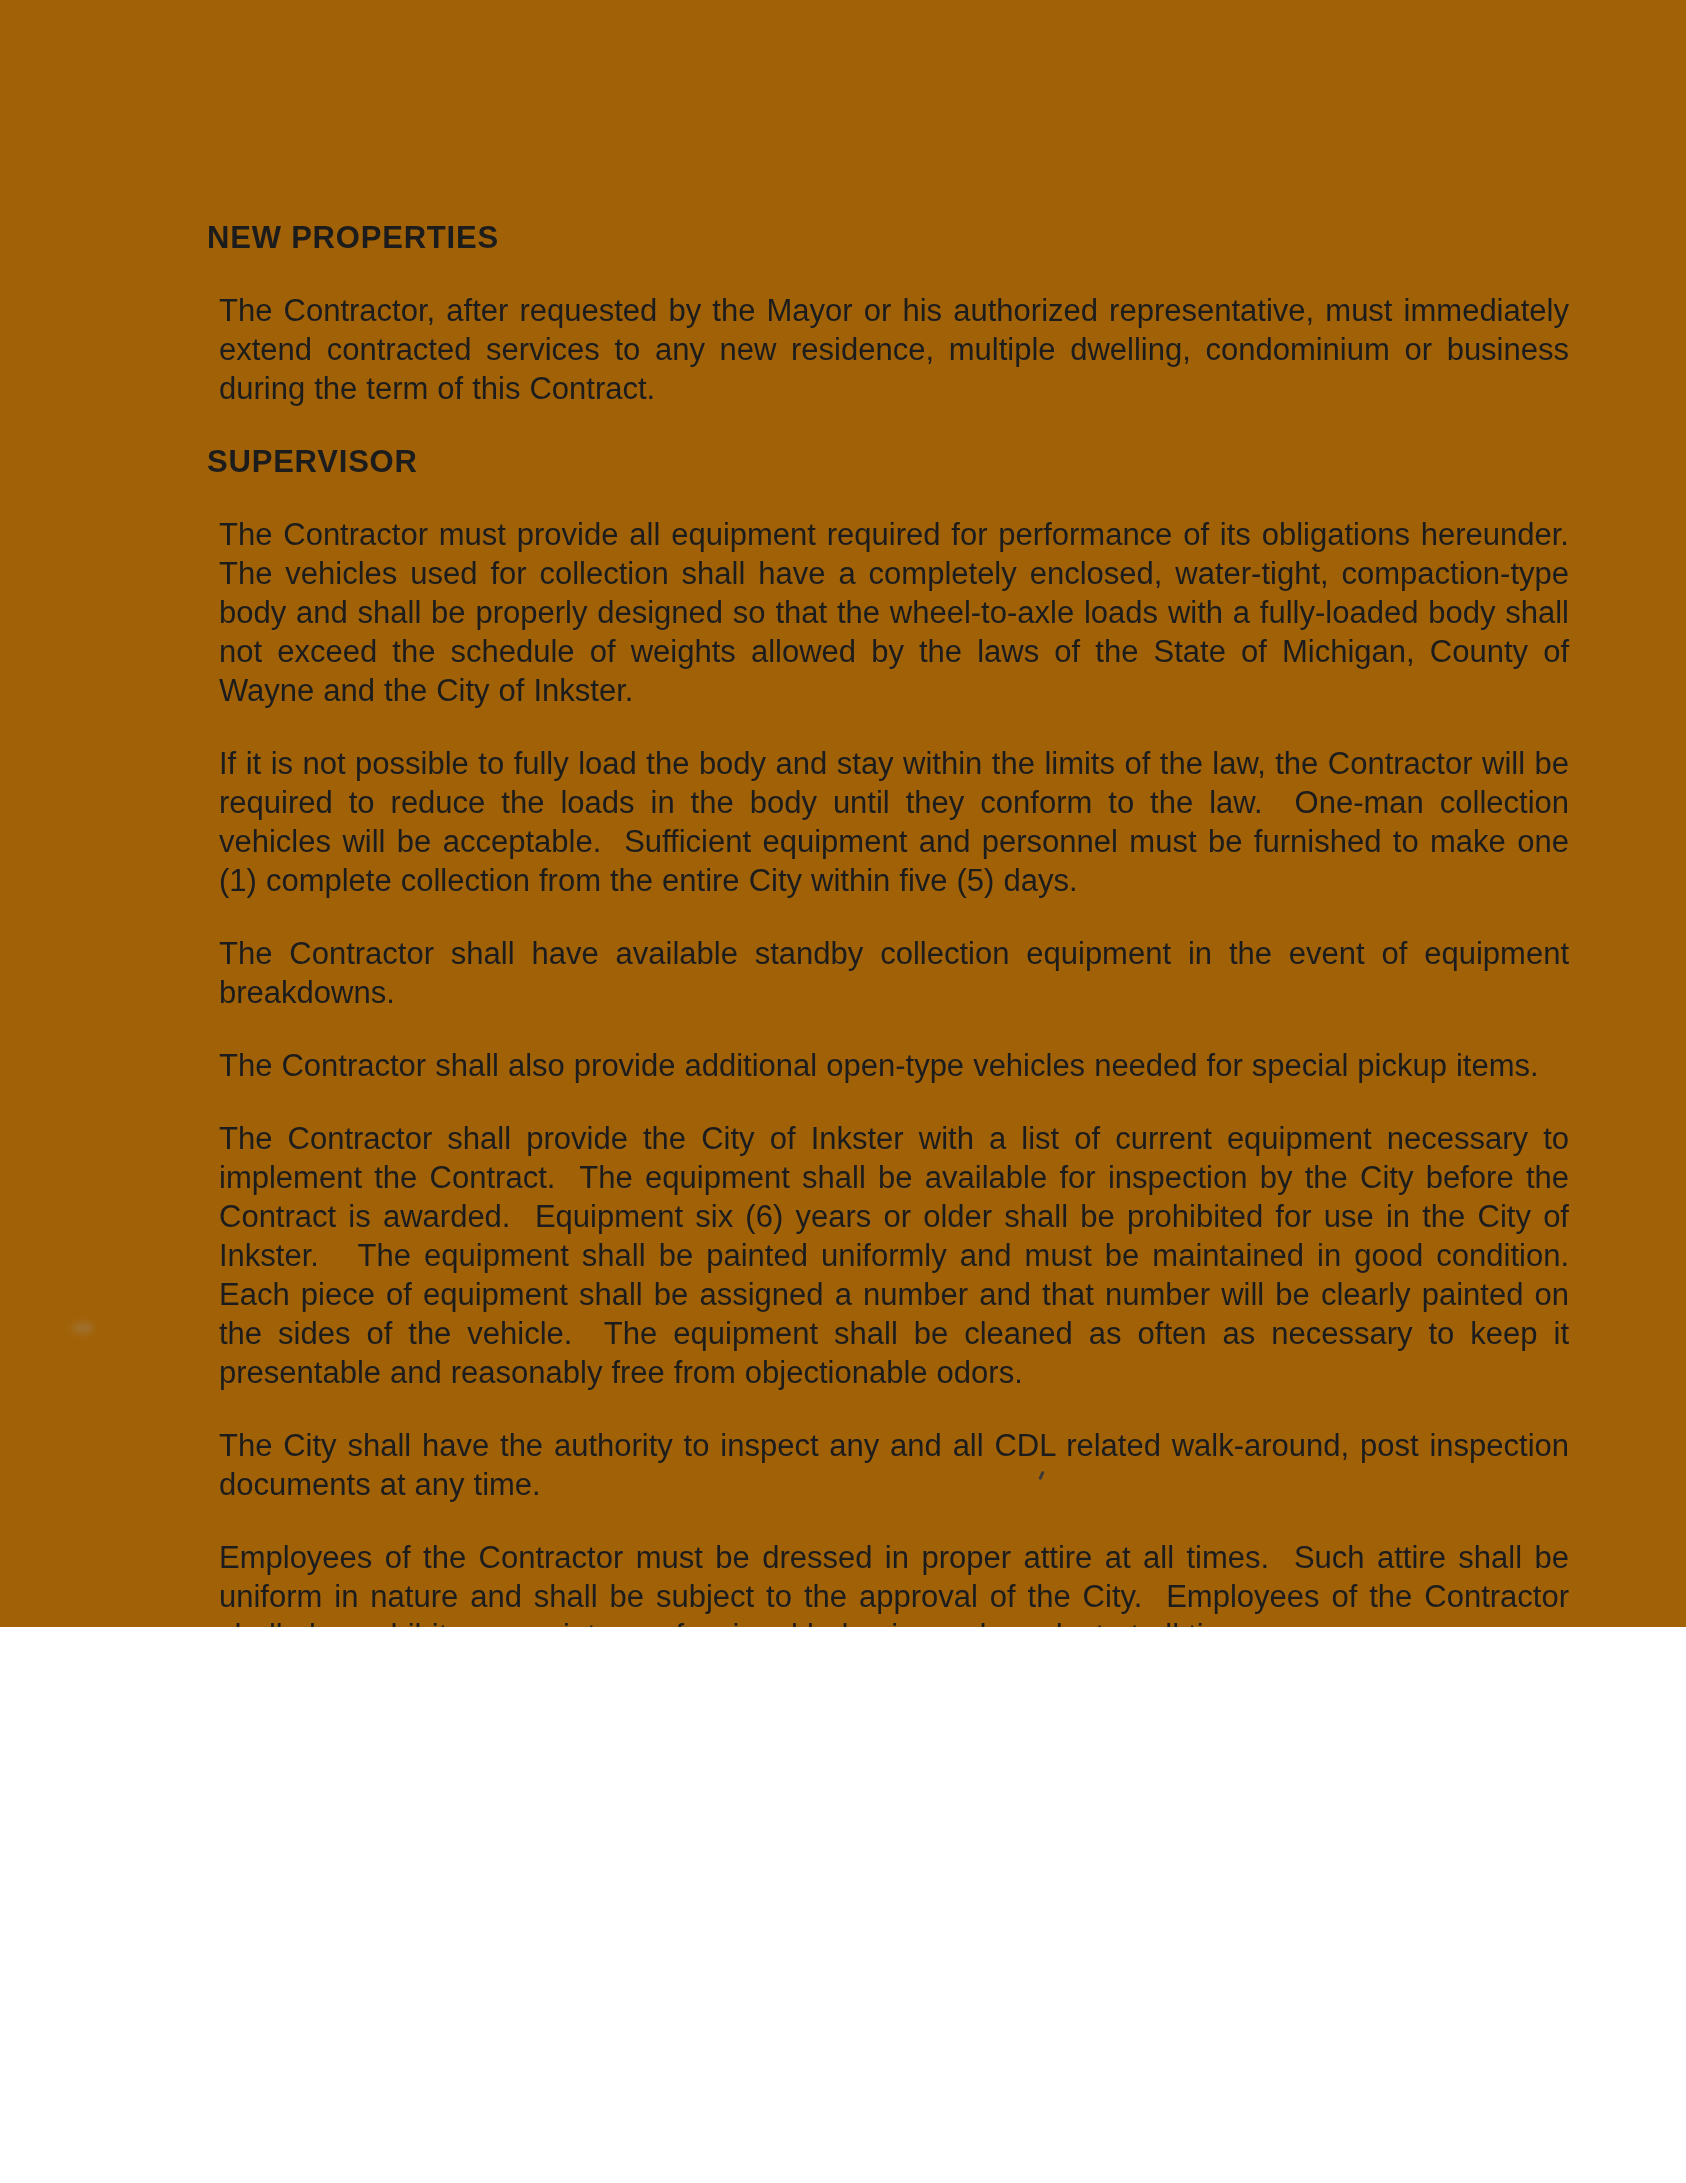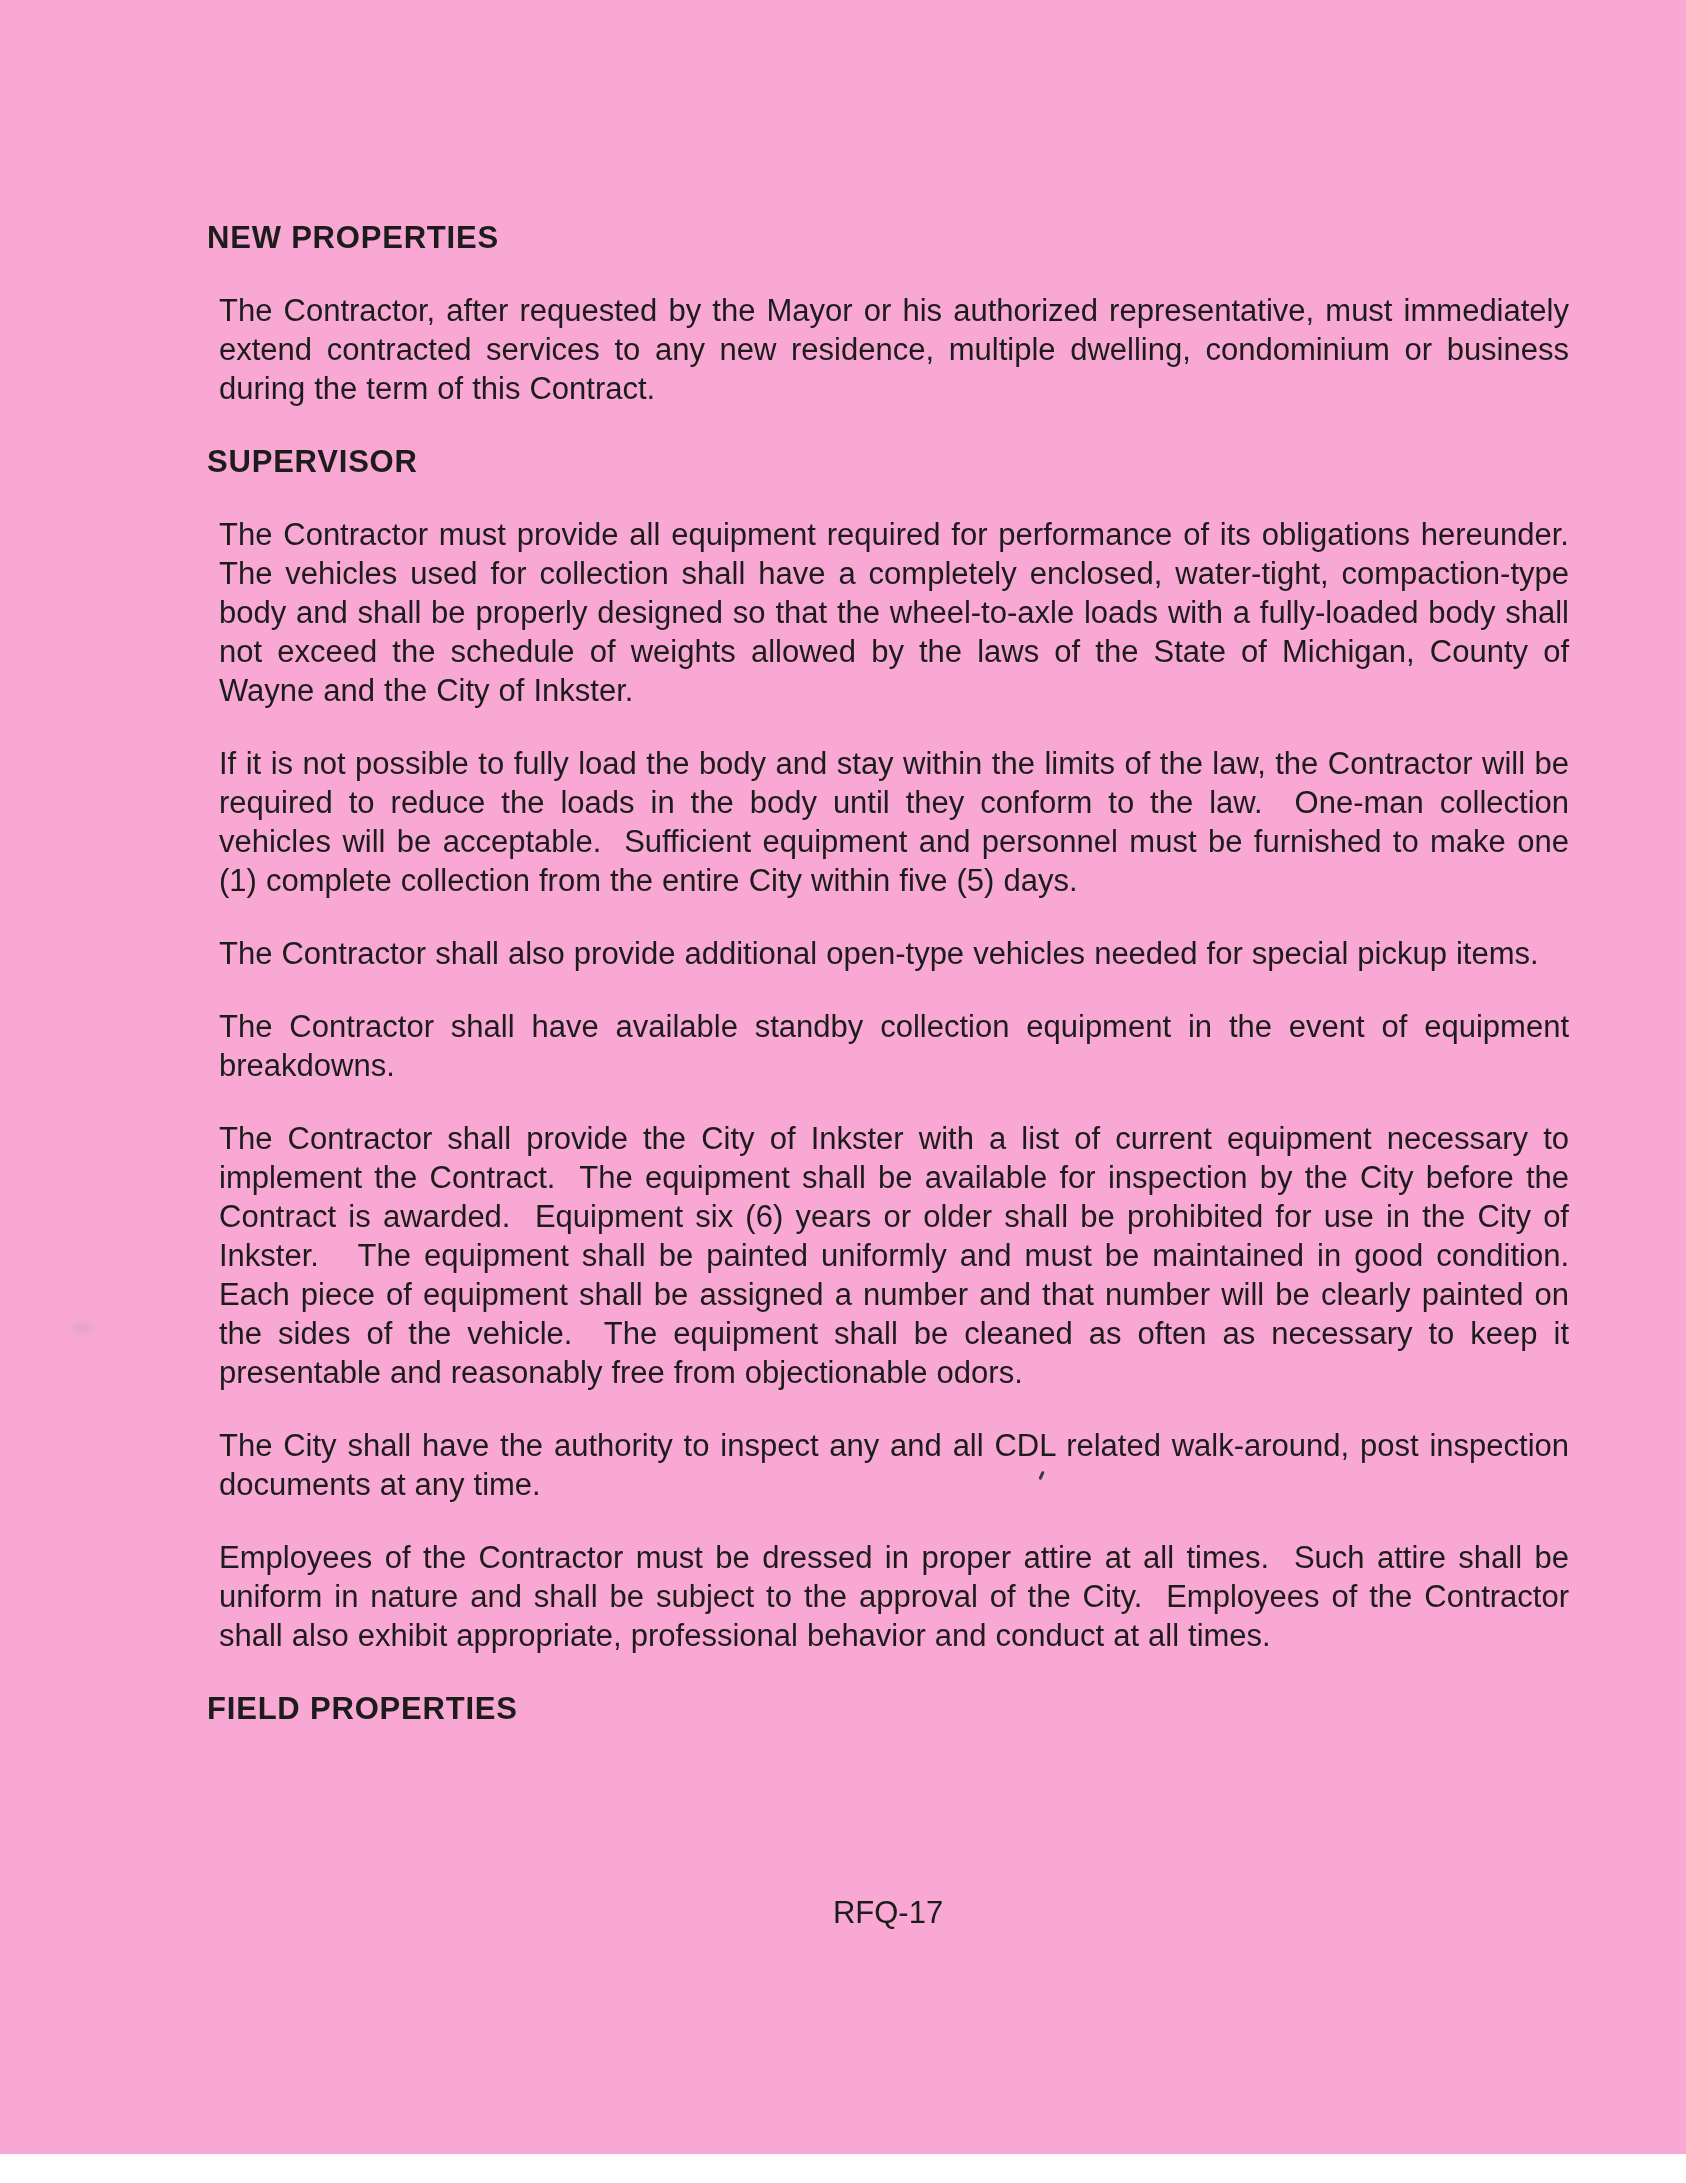--- a/index.html
+++ b/index.html
@@ -3,22 +3,22 @@
 <meta charset="utf-8">
 <style>
   html, body {
     margin: 0;
     padding: 0;
     background: #ffffff;
   }
   .page {
     position: relative;
     width: 1687px;
-    height: 2154px;
-    background: #f9a8d4;
+    height: 1627px;
+    background: #a16207;
     overflow: hidden;
     font-family: "Liberation Sans", sans-serif;
     color: #1c1c1c;
   }
   .content {
     position: absolute;
     left: 207px;
     top: 218px;
     width: 1362px;
   }
@@ -81,23 +81,23 @@
     <h2 class="section-heading">NEW PROPERTIES</h2>
 
     <p class="body-paragraph">The Contractor, after requested by the Mayor or his authorized representative, must immediately extend contracted services to any new residence, multiple dwelling, condominium or business during the term of this Contract.</p>
 
     <h2 class="section-heading">SUPERVISOR</h2>
 
     <p class="body-paragraph">The Contractor must provide all equipment required for performance of its obligations hereunder.  The vehicles used for collection shall have a completely enclosed, water-tight, compaction-type body and shall be properly designed so that the wheel-to-axle loads with a fully-loaded body shall not exceed the schedule of weights allowed by the laws of the State of Michigan, County of Wayne and the City of Inkster.</p>
 
     <p class="body-paragraph">If it is not possible to fully load the body and stay within the limits of the law, the Contractor will be required to reduce the loads in the body until they conform to the law.  One-man collection vehicles will be acceptable.  Sufficient equipment and personnel must be furnished to make one (1) complete collection from the entire City within five (5) days.</p>
 
+    <p class="body-paragraph">The Contractor shall have available standby collection equipment in the event of equipment breakdowns.</p>
+
     <p class="body-paragraph">The Contractor shall also provide additional open-type vehicles needed for special pickup items.</p>
-
-    <p class="body-paragraph">The Contractor shall have available standby collection equipment in the event of equipment breakdowns.</p>
 
     <p class="body-paragraph">The Contractor shall provide the City of Inkster with a list of current equipment necessary to implement the Contract.  The equipment shall be available for inspection by the City before the Contract is awarded.  Equipment six (6) years or older shall be prohibited for use in the City of Inkster.   The equipment shall be painted uniformly and must be maintained in good condition.  Each piece of equipment shall be assigned a number and that number will be clearly painted on the sides of the vehicle.  The equipment shall be cleaned as often as necessary to keep it presentable and reasonably free from objectionable odors.</p>
 
     <p class="body-paragraph">The City shall have the authority to inspect any and all CDL related walk-around, post inspection documents at any time.</p>
 
     <p class="body-paragraph">Employees of the Contractor must be dressed in proper attire at all times.  Such attire shall be uniform in nature and shall be subject to the approval of the City.  Employees of the Contractor shall also exhibit appropriate, professional behavior and conduct at all times.</p>
 
 
     <h2 class="section-heading">FIELD PROPERTIES</h2>
 

